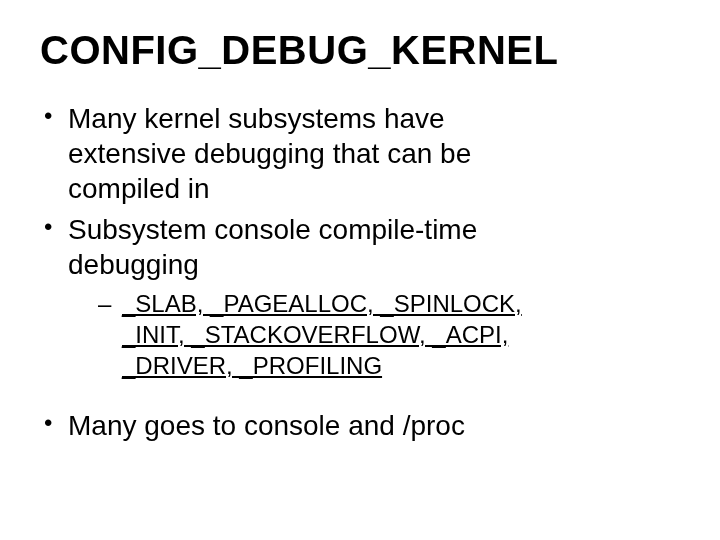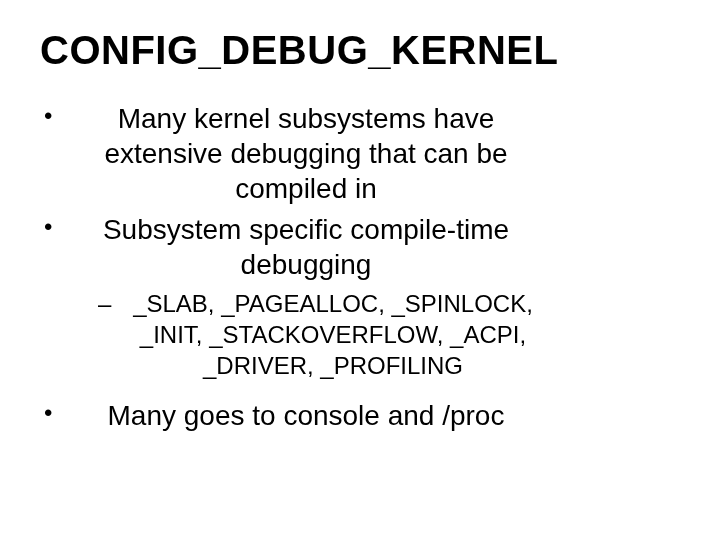--- a/index.html
+++ b/index.html
@@ -1,37 +1,37 @@
 <!DOCTYPE html>
 <html><head>
 <meta charset="utf-8">
 <style>
   * { margin: 0; padding: 0; box-sizing: border-box; }
   html, body { width: 720px; height: 540px; background: #fff; font-family: Arial, Helvetica, sans-serif; color: #000; }
   .slide { width: 584px; height: 540px; padding: 28px 40px 40px 40px; }
   .title { font-size: 40px; text-align: center; margin-bottom: 28px; letter-spacing: 0.5px; }
   ul.level1 { list-style: none; padding-left: 0; }
-  ul.level1 > li { position: relative; padding-left: 28px; font-size: 28px; line-height: 1.25; margin-bottom: 6px; text-align: center; }
+  ul.level1 > li { position: relative; padding-left: 28px; font-size: 28px; line-height: 1.25; margin-bottom: 6px; }
   ul.level1 > li::before { content: "•"; position: absolute; left: 4px; top: 0; font-size: 24px; }
-  ul.level2 { list-style: none; padding-left: 0; margin-top: 6px; margin-bottom: 16px; }
+  ul.level2 { list-style: none; padding-left: 0; margin-top: 6px; margin-bottom: 26px; text-decoration: underline; }
   ul.level2 > li { position: relative; padding-left: 54px; font-size: 24px; line-height: 1.3; }
   ul.level2 > li::before { content: "–"; position: absolute; left: 30px; top: 0; }
 </style>
 </head>
 <body>
 
 <div class="slide">
   <h1 class="title">CONFIG_DEBUG_KERNEL</h1>
 
   <ul class="level1">
     <li>
       <span>Many kernel subsystems have extensive debugging that can be compiled in</span>
     </li>
     <li>
-      <span>Subsystem specific compile-time debugging</span>
+      <span>Subsystem console compile-time debugging</span>
       <ul class="level2">
         <li>
           <span>_SLAB, _PAGEALLOC, _SPINLOCK, _INIT, _STACKOVERFLOW, _ACPI, _DRIVER, _PROFILING</span>
         </li>
       </ul>
     </li>
     <li>
       <span>Many goes to console and /proc</span>
     </li>
   </ul>

